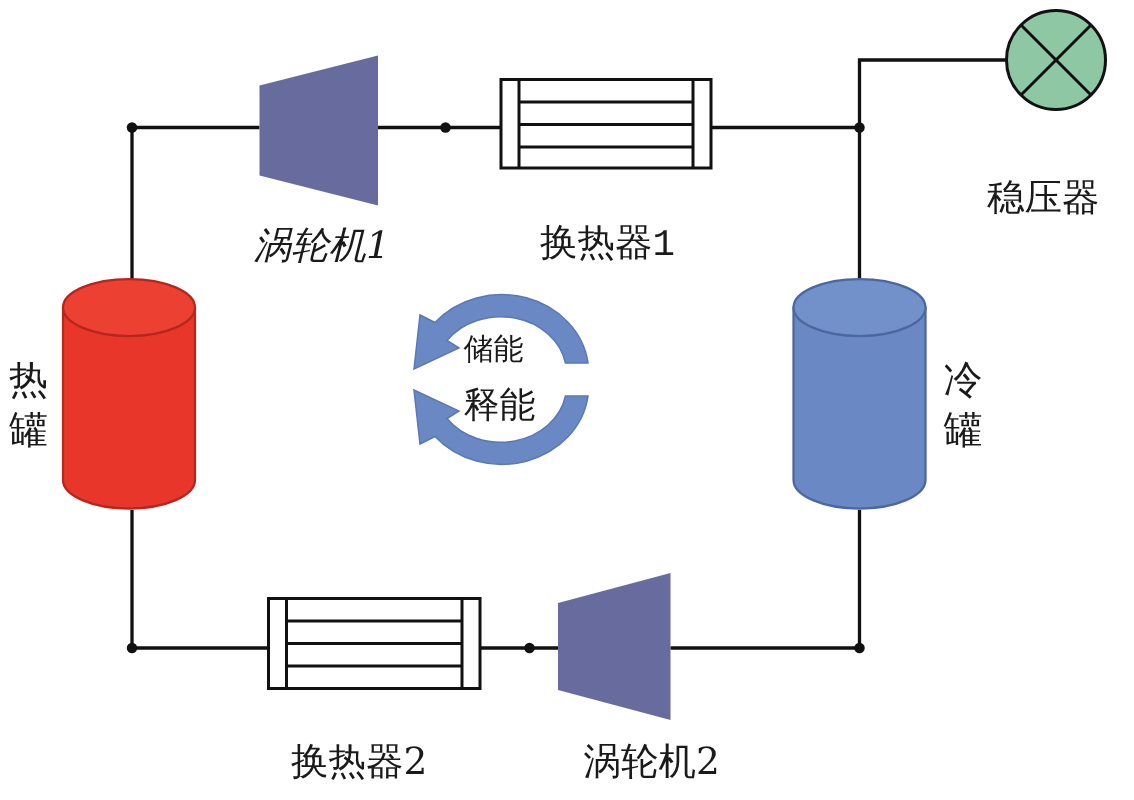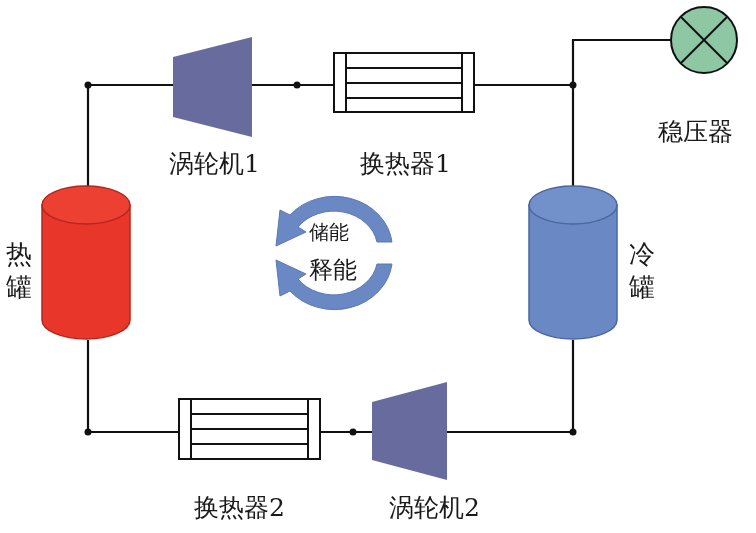--- a/index.html
+++ b/index.html
@@ -72,22 +72,22 @@
   <g stroke="#111" stroke-width="2" fill="#fff">
     <rect x="179" y="399" width="141" height="60"></rect>
     <line x1="191" y1="399" x2="191" y2="459"></line>
     <line x1="308" y1="399" x2="308" y2="459"></line>
     <line x1="191" y1="414" x2="308" y2="414"></line>
     <line x1="191" y1="429" x2="308" y2="429"></line>
     <line x1="191" y1="444" x2="308" y2="444"></line>
   </g>
 </svg>
 
-<div class="lbl" style="left:169px; top:151px;">涡轮机1</div>
-<div class="lbl" style="left:360px; top:151px;">换热器1</div>
+<div class="lbl" style="left:169px; top:151px;font-style:italic;">涡轮机1</div>
+<div class="lbl" style="left:360px; top:151px;font-family:Liberation Mono, monospace;">换热器1</div>
 <div class="lbl" style="left:658px; top:99px;margin-top:20px;">稳压器</div>
 
 <div class="vlbl" style="left:4px; top:238px;">
   <span id="hot-label"><div>热</div><div>罐</div></span>
 </div>
 <div class="vlbl" style="left:627px; top:238px;">
   <span><div>冷</div><div>罐</div></span>
 </div>
 
 <div class="lbl" style="left:309px; top:222px; font-size:20px;">储能</div>

